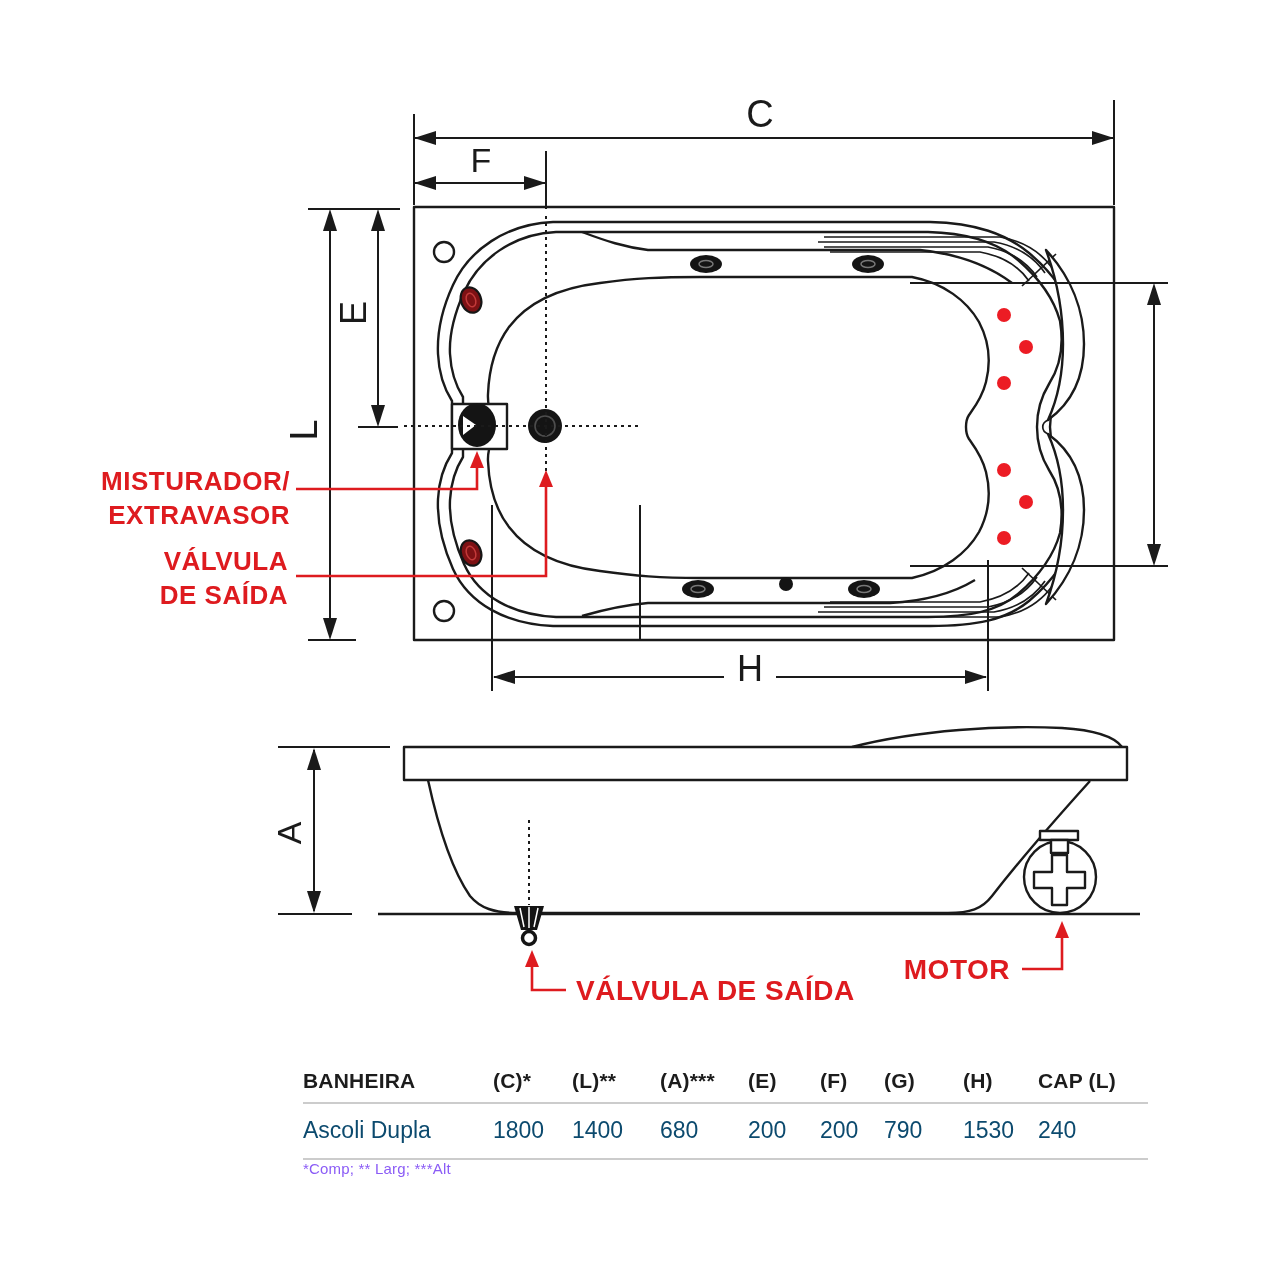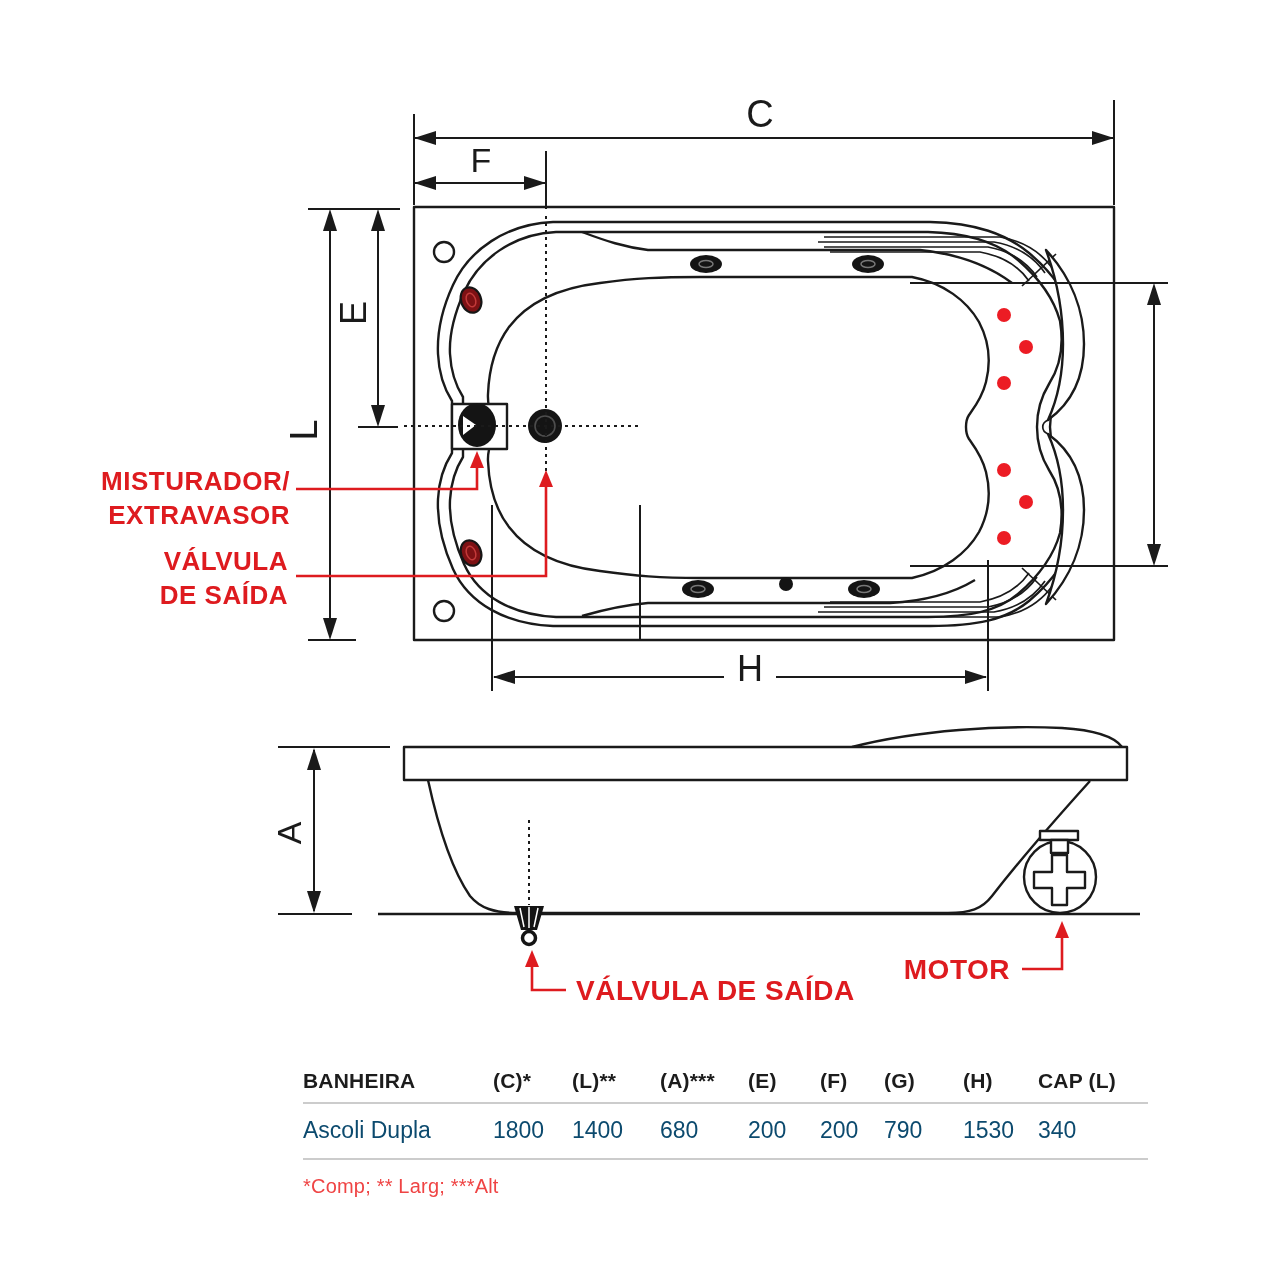--- a/index.html
+++ b/index.html
@@ -18,21 +18,21 @@
   .redarr{fill:#de1b1f;stroke:none;}
   .dimtxt{font-family:"Liberation Sans",sans-serif;font-weight:500;fill:#1a1a1a;}
   .redtxt{font-family:"Liberation Sans",sans-serif;font-weight:700;fill:#de1b1f;letter-spacing:.5px;}
   
   .spec-table{position:absolute;left:303px;top:1065px;width:845px;}
   .spec-table table{border-collapse:collapse;table-layout:fixed;width:100%;}
   .spec-table th{text-align:left;font-size:21px;font-weight:700;color:#1c1c1c;
                  padding:4px 0 9px 0;border-bottom:2px solid #cccccc;letter-spacing:.2px;}
   .spec-table td{text-align:left;font-size:23px;font-weight:400;color:#0c4a6e;
                  padding:13px 0 14px 0;border-bottom:2px solid #cccccc;}
-  .footnote{font-size:20px;color:#ef4444;margin-top:15px;letter-spacing:.2px;}
+  .footnote{font-size:15px;color:#8b5cf6;letter-spacing:.2px;}
 </style>
 </head>
 <body>
 
 <svg id="drawing" width="1280" height="1280" viewBox="0 0 1280 1280">
 
   <g>
 
     <rect x="414" y="207" width="700" height="433" class="lnw"></rect>
 
@@ -243,18 +243,18 @@
     <tbody>
       <tr>
         <td>Ascoli Dupla</td>
         <td>1800</td>
         <td>1400</td>
         <td>680</td>
         <td>200</td>
         <td>200</td>
         <td>790</td>
         <td>1530</td>
-        <td>340</td>
+        <td>240</td>
       </tr>
     </tbody>
   </table>
   <div class="footnote">*Comp; ** Larg; ***Alt</div>
 </div>
 
 </body></html>

